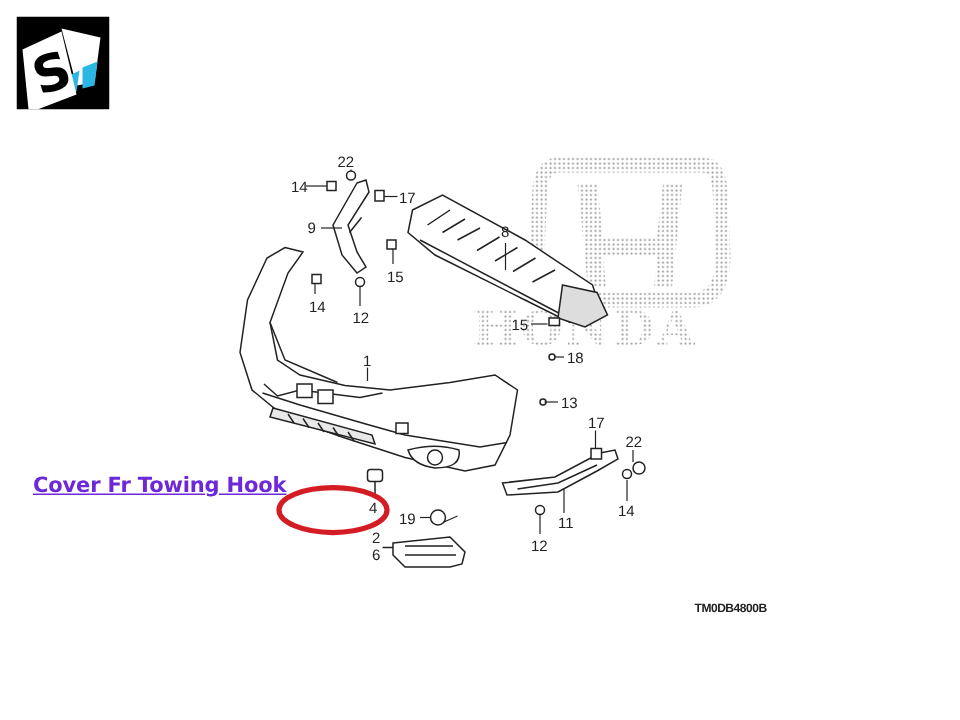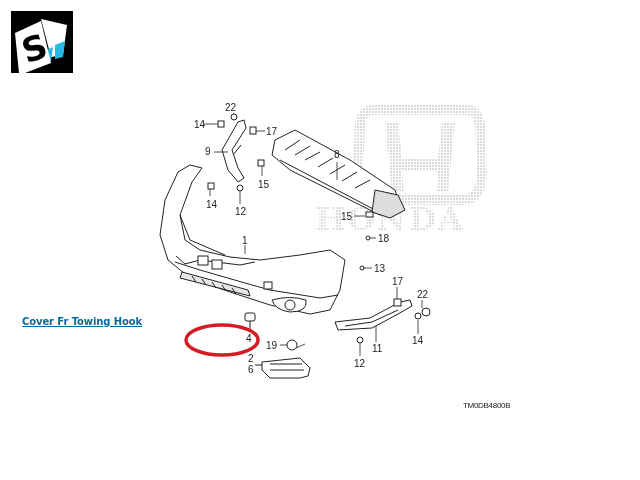--- a/index.html
+++ b/index.html
@@ -1,20 +1,20 @@
 <!DOCTYPE html>
 <html><head>
 <meta charset="utf-8">
 <style>
   html, body { margin:0; padding:0; background:#ffffff; }
   body { width:640px; height:480px; position:relative; overflow:hidden; font-family:"Liberation Sans", sans-serif; }
   .logo { position:absolute; left:11px; top:11px; width:62px; height:62px; }
   .diagram { position:absolute; left:0; top:0; width:640px; height:480px; }
-  .callout { position:absolute; left:22px; top:316px; color:#0369a1; font-family:"DejaVu Sans", sans-serif; font-weight:bold; font-size:10px; text-decoration:underline; white-space:nowrap; letter-spacing:-0.1px; }
-  .code { position:absolute; left:463px; top:401px; font-size:8px; color:#222; letter-spacing:-0.3px; }
+  .callout { position:absolute; left:22px; top:316px; color:#6d28d9; font-family:"DejaVu Sans", sans-serif; font-weight:bold; font-size:14px; text-decoration:underline; white-space:nowrap; letter-spacing:-0.1px; }
+  .code { position:absolute; left:463px; top:401px; font-size:8px; color:#222; letter-spacing:-0.3px;font-weight:bold; }
   .num { font-family:"Liberation Sans", sans-serif; font-size:10px; fill:#222; }
 </style>
 </head>
 <body>
 
 <svg class="logo" viewBox="0 0 62 62">
   <rect x="0" y="0" width="62" height="62" fill="#000"></rect>
   <polygon points="30,8 56,14 52,44 40,46" fill="#ffffff"></polygon>
   <polygon points="44,34 54,30 52,46 44,48" fill="#2ab7e3"></polygon>
   <polygon points="34,40 42,36 40,50 34,50" fill="#2ab7e3"></polygon>

